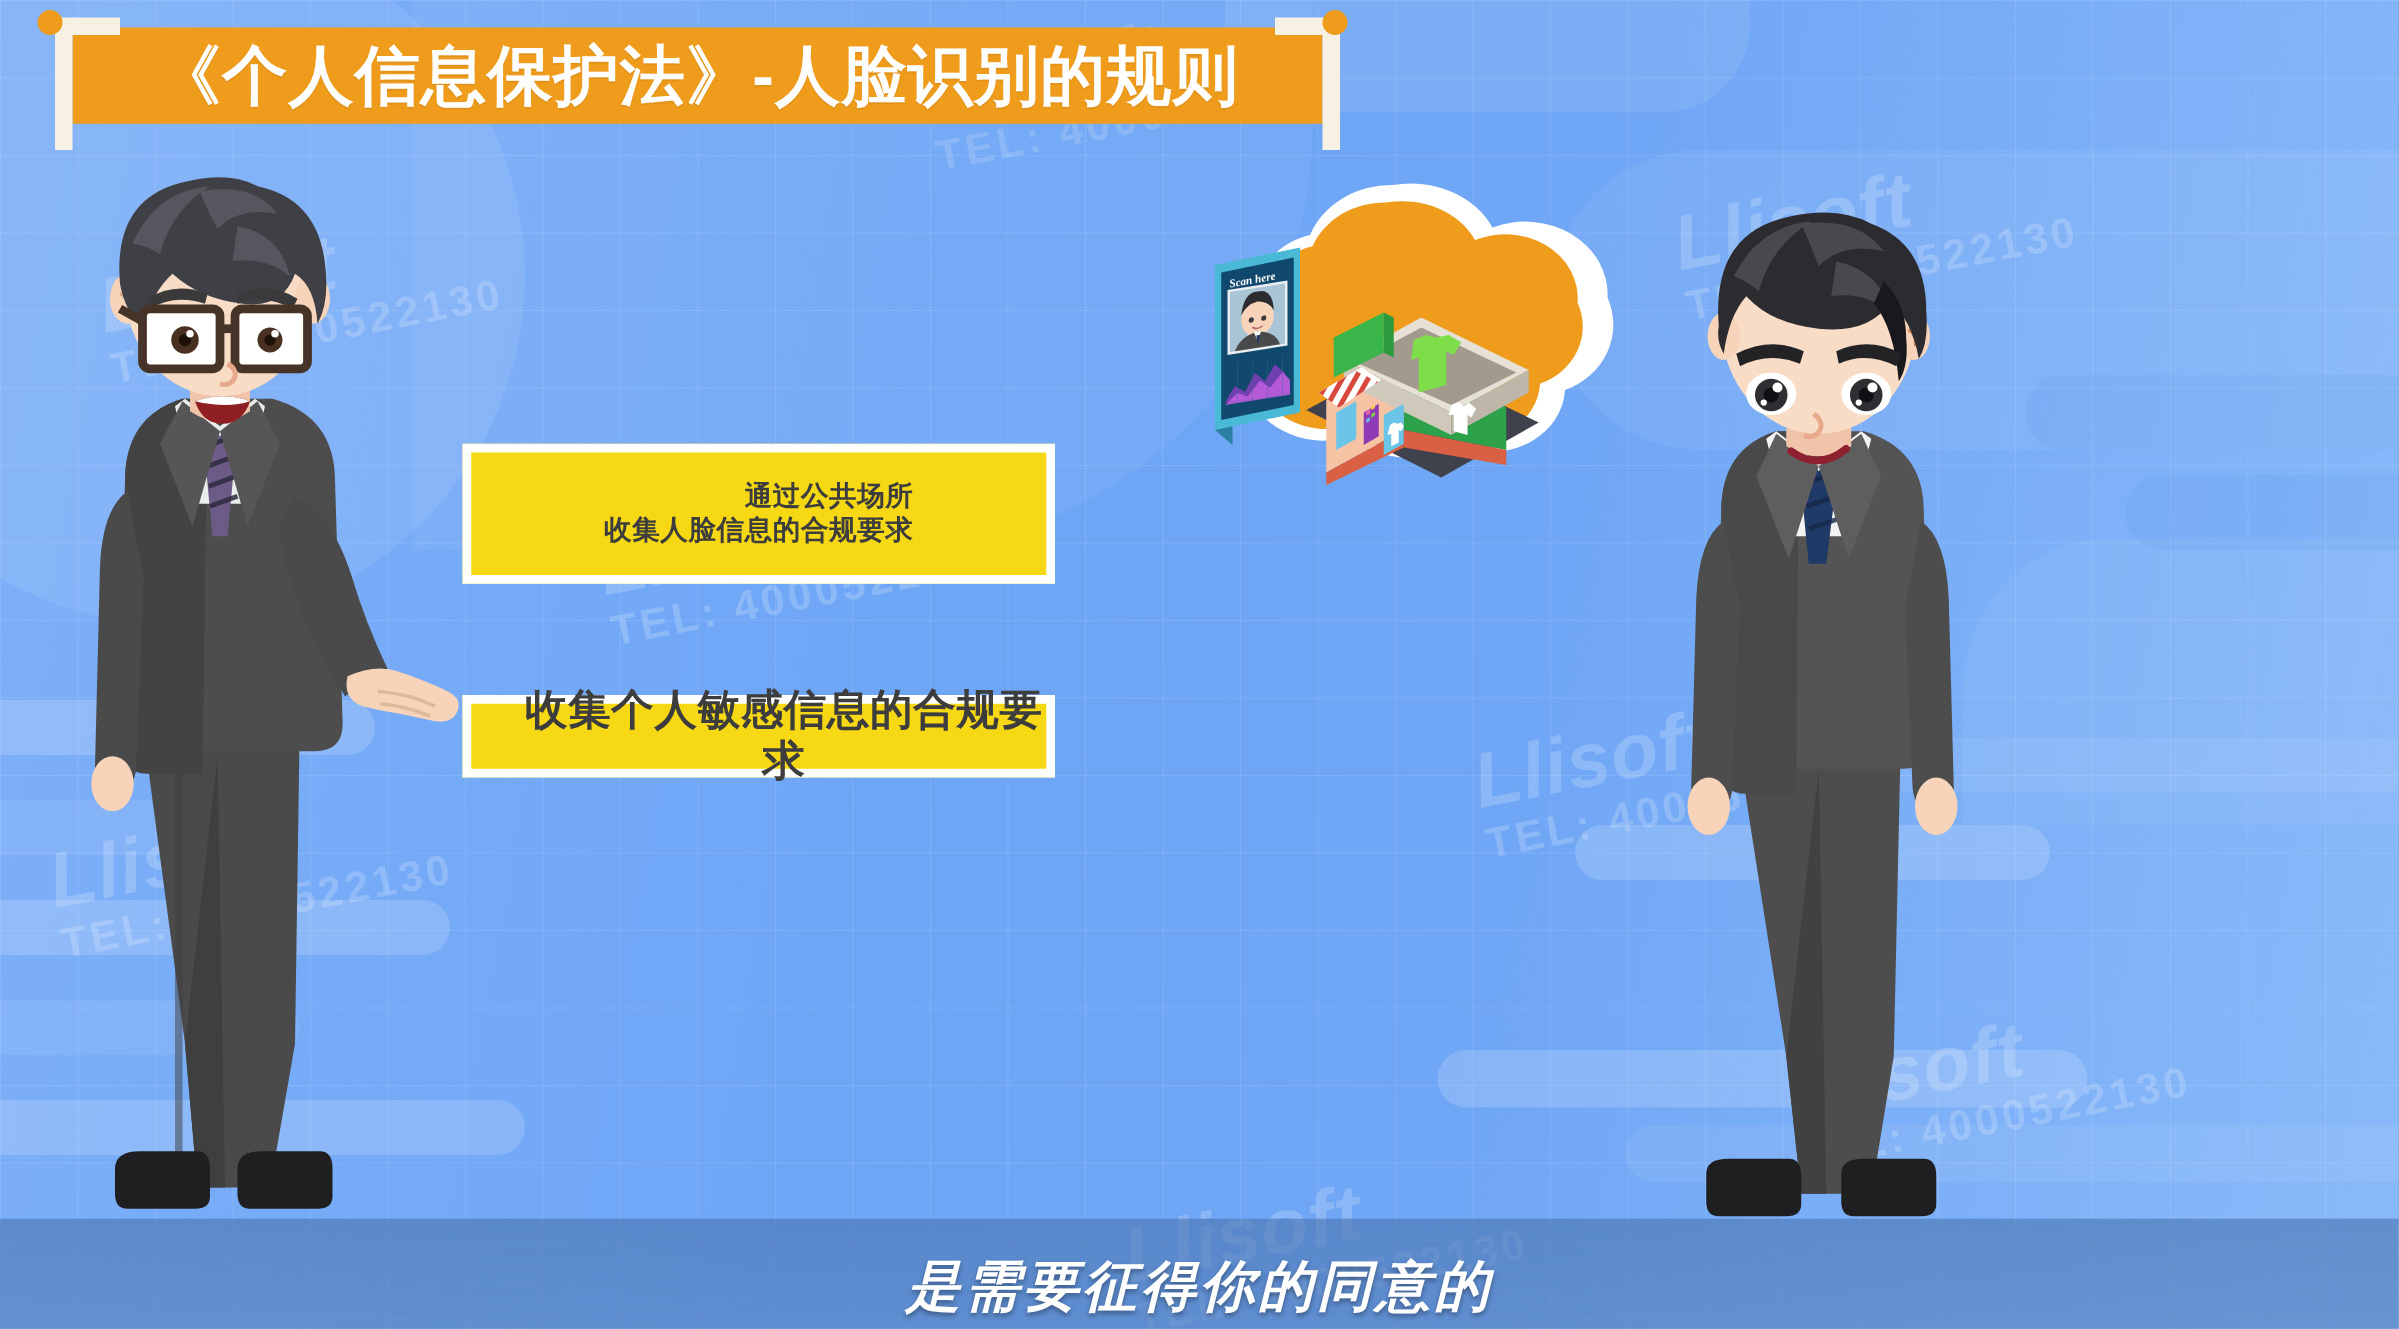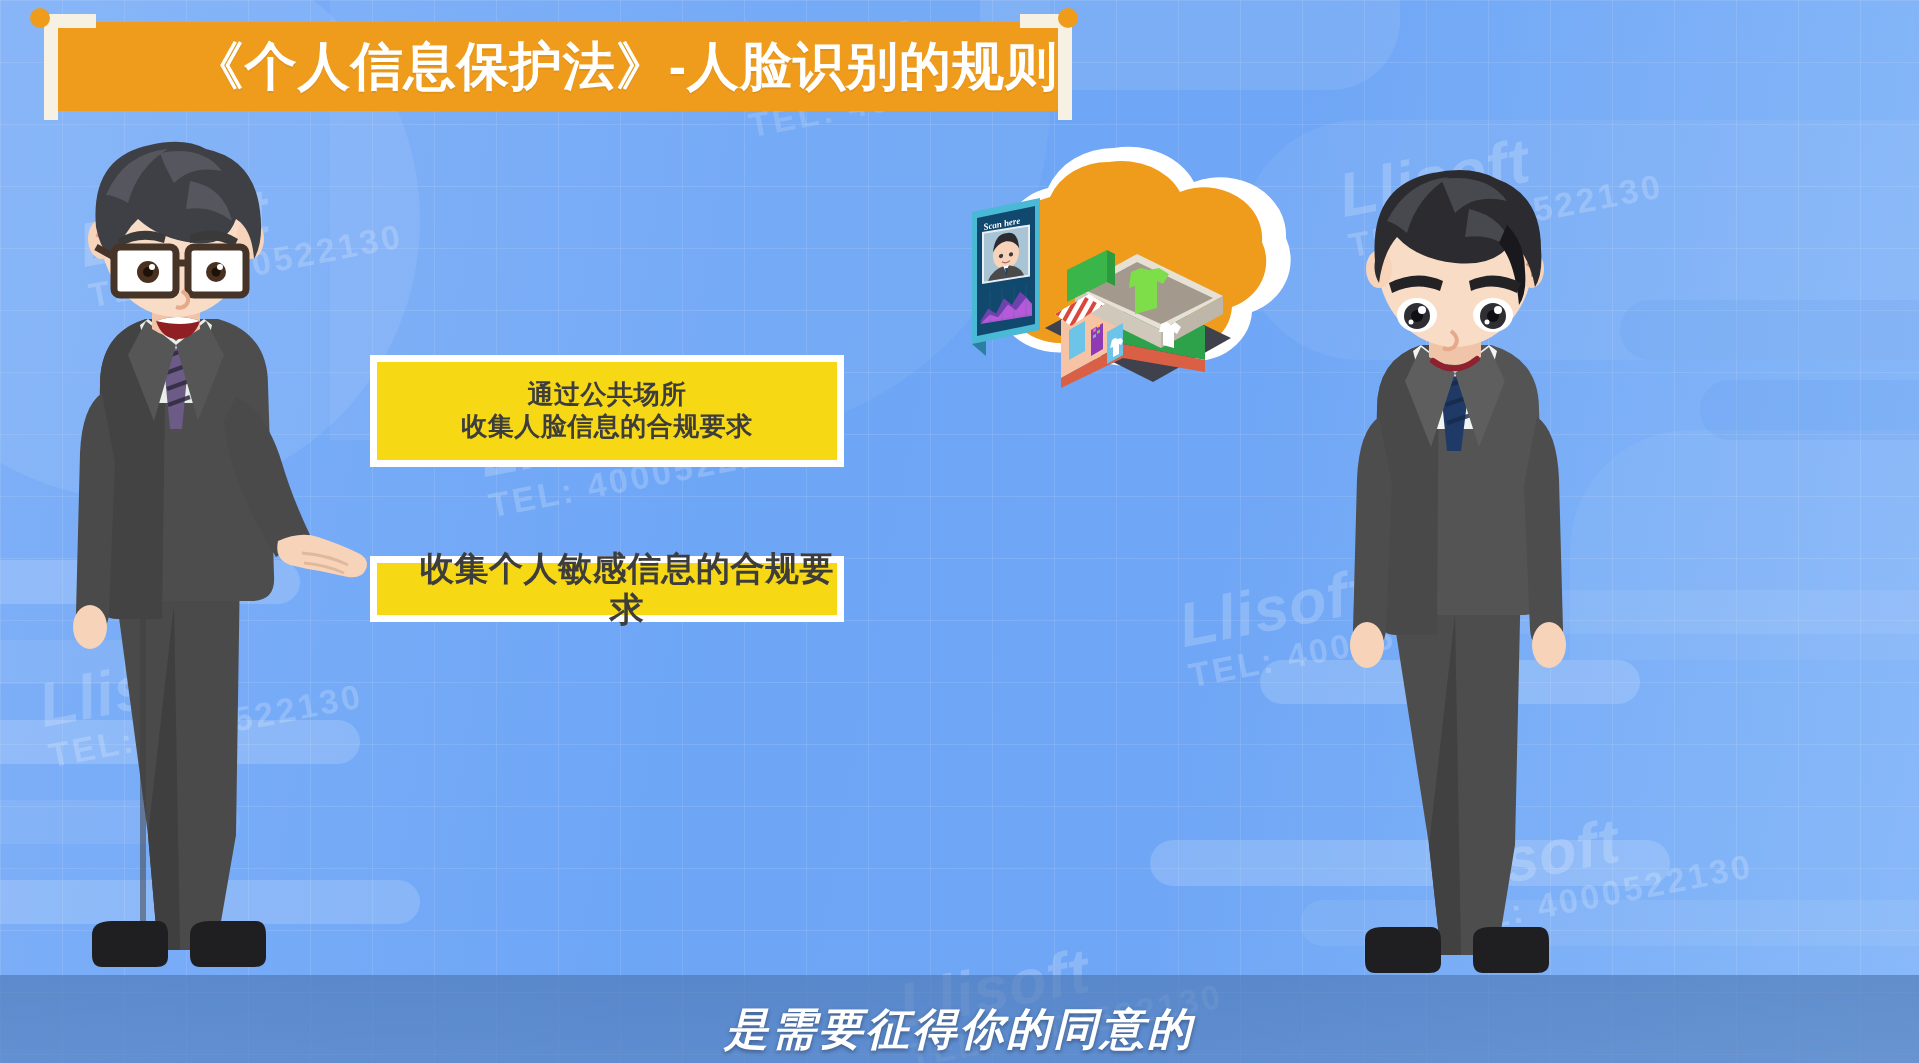--- a/index.html
+++ b/index.html
@@ -53,23 +53,23 @@
     pointer-events:none;
     user-select:none;
     font-weight:800;
     letter-spacing:1px;
   }
   .wm .brand { font-size:62px; font-style:italic; display:block; }
   .wm .tel   { font-size:34px; display:block; letter-spacing:3px; font-weight:600; margin-top:-4px;}
 
   
   #title-banner {
-    position:absolute; left:58px; top:22px; width:1000px; height:89px;
+    position:absolute; left:58px; top:22px; width:1000px; height:77px;
     background:#ef9c1c;
-    display:flex; align-items:center; justify-content:flex-end;
+    display:flex; align-items:center; justify-content:center;
     z-index:40;
   }
   #title-banner .title-text {
     color:#ffffff;
     font-size:52px;
     font-weight:900;
     letter-spacing:1px;
     text-shadow:0 2px 0 rgba(0,0,0,.06);
     white-space:nowrap;
   }
@@ -93,21 +93,21 @@
     z-index:30;
   }
   .callout .ctext {
     color:#3d3d3d;
     font-weight:900;
     letter-spacing:.5px;
     line-height:1.22;
     white-space:pre-line;
   }
   #callout-1 { left:370px; top:355px; width:474px; height:112px; }
-  #callout-1 .ctext { font-size:26px; }
+  #callout-1 .ctext { font-size:22px;text-align:right; }
   #callout-2 { left:370px; top:556px; width:474px; height:66px; }
   #callout-2 .ctext { font-size:34px;margin-left:40px; }
 
   
   #cloud-illustration { position:absolute; left:890px; top:140px; width:430px; height:285px; z-index:25; }
   #cloud-illustration svg { width:100%; height:100%; display:block; }
 
   
   .character { position:absolute; z-index:28; }
   #character-left  { left:40px;  top:135px; width:330px; height:860px; }

